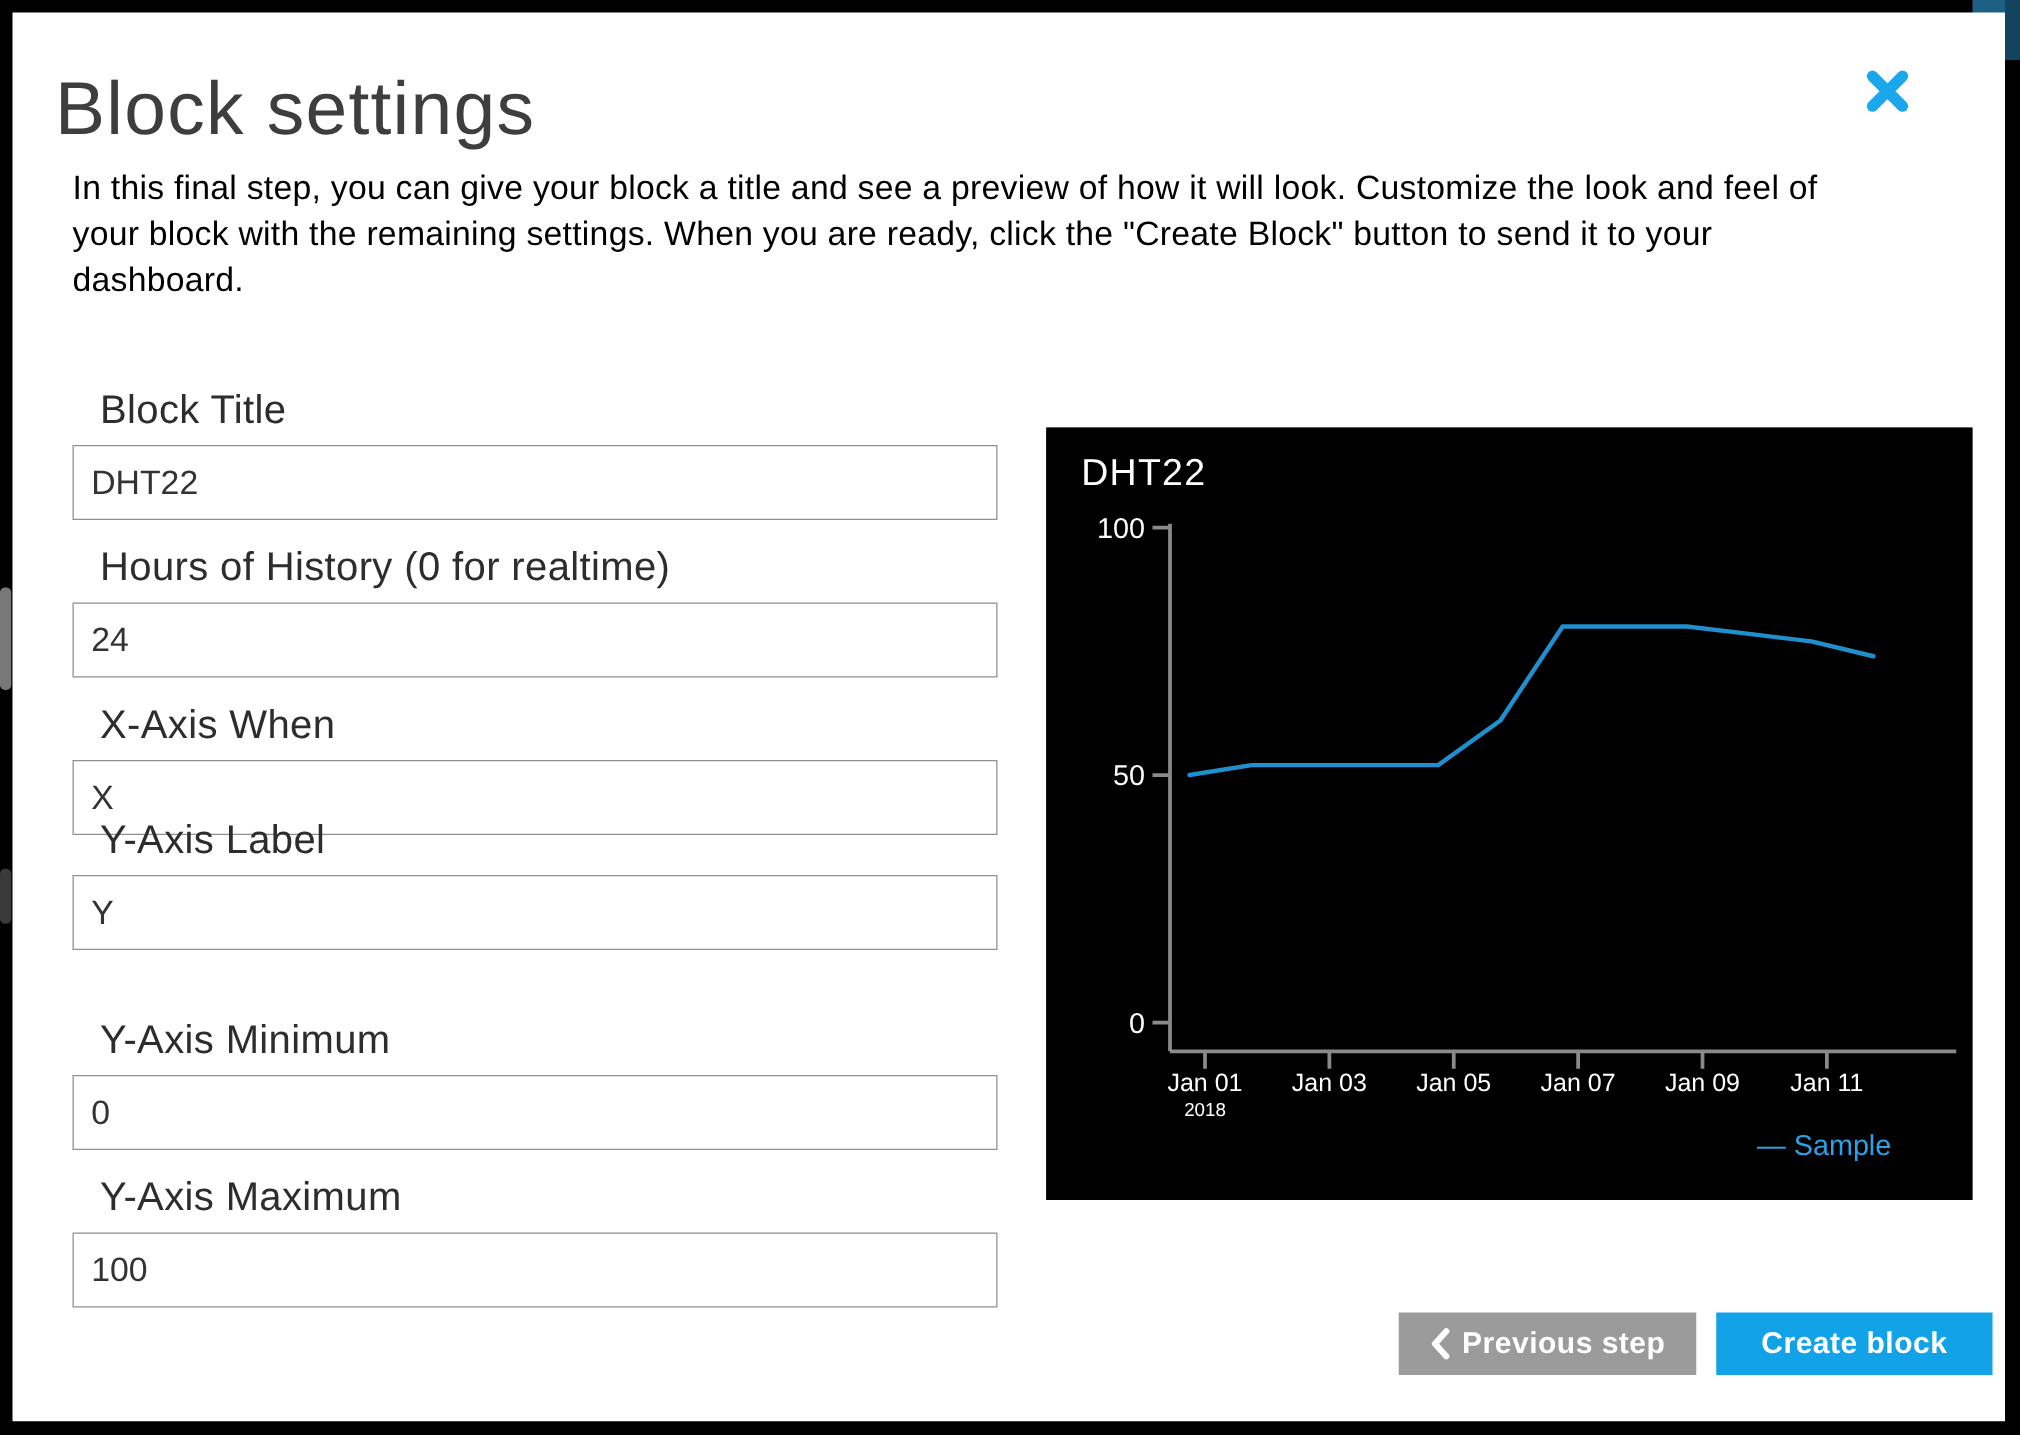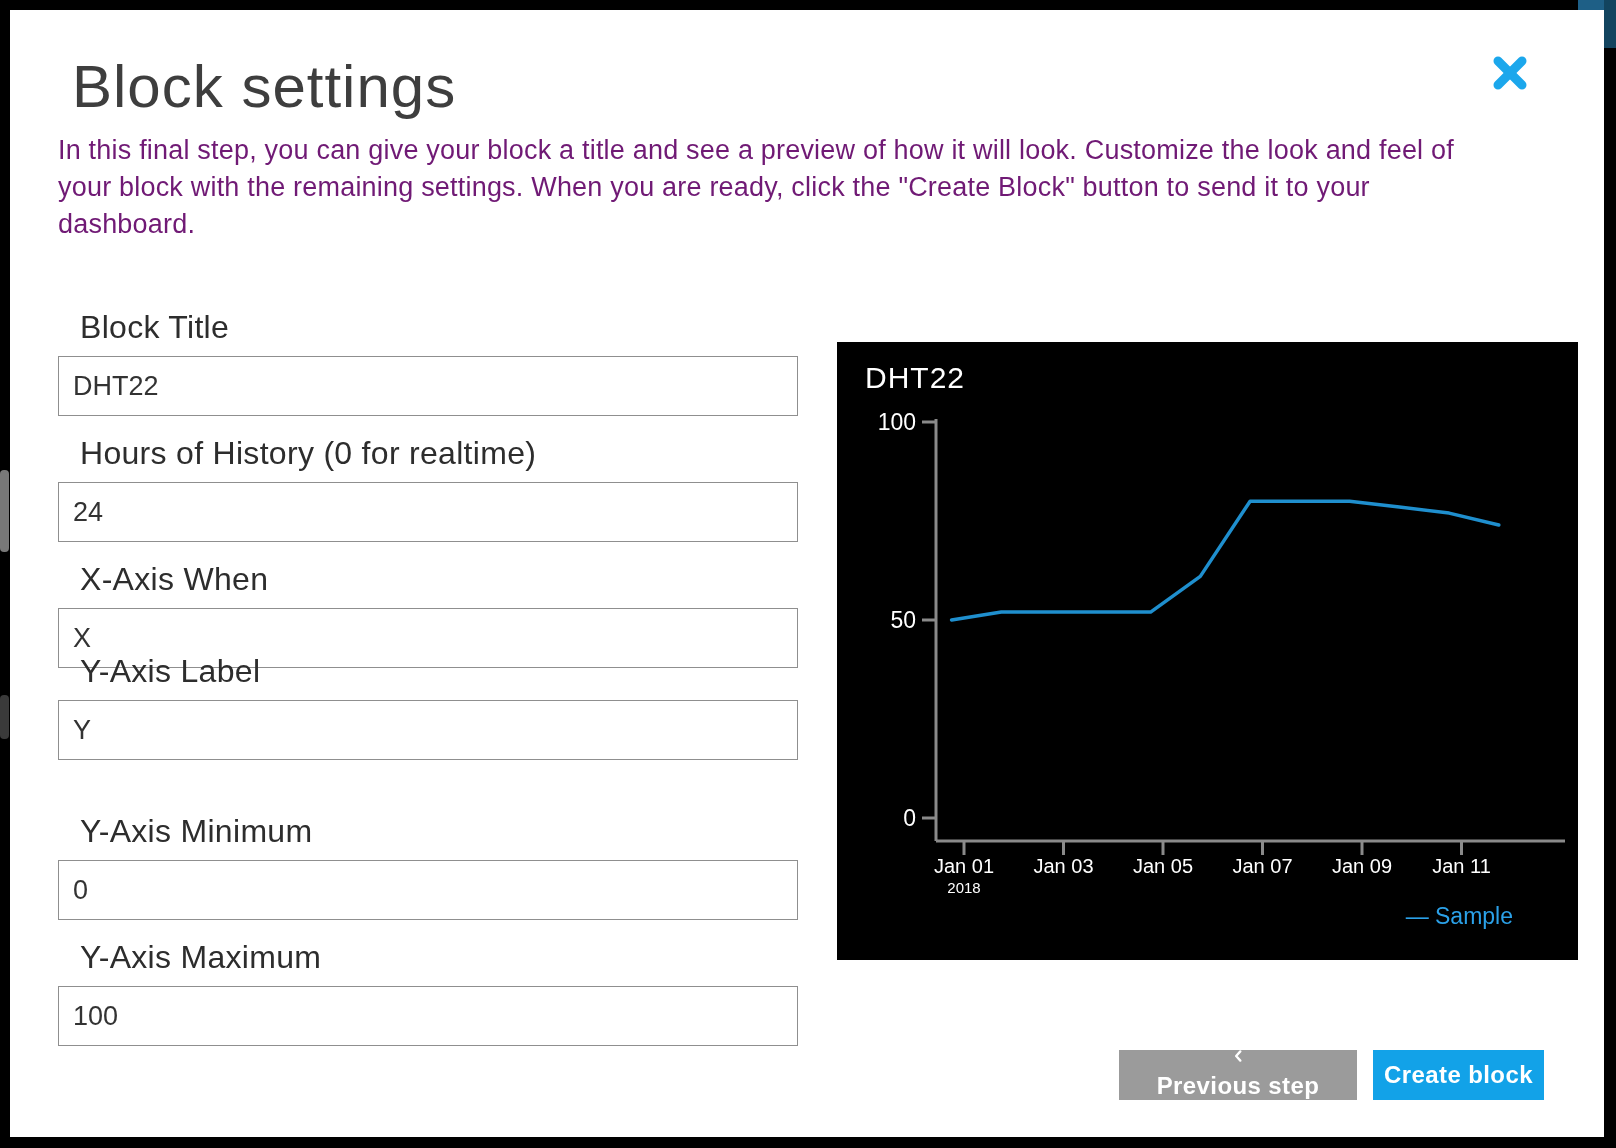--- a/index.html
+++ b/index.html
@@ -7,37 +7,37 @@
   body { font-family:"Liberation Sans", sans-serif; background:#000; position:relative; overflow:hidden; }
   .app { position:absolute; inset:0; width:1616px; height:1148px; background:#000; }
 
   .bg-patch1 { position:absolute; left:1578px; top:0; width:38px; height:15px; background:#1e5f86; }
   .bg-patch2 { position:absolute; left:1604px; top:0; width:12px; height:48px; background:#12445f; }
   .bg-frag1 { position:absolute; left:0; top:470px; width:9px; height:82px; background:#787878; border-radius:4px; }
   .bg-frag2 { position:absolute; left:0; top:695px; width:9px; height:44px; background:#3a3a3a; border-radius:4px; }
 
   .modal { position:absolute; left:10px; top:10px; width:1594px; height:1127px; background:#fff; }
 
-  .modal-title { position:absolute; left:62px; top:42px; font-size:60px; font-weight:400; color:#3e3e3e; letter-spacing:1px; }
+  .modal-title { position:absolute; left:34px; top:42px; font-size:60px; font-weight:400; color:#3e3e3e; letter-spacing:1px; }
   .close-btn { position:absolute; left:1480px; top:44px; width:40px; height:40px; cursor:pointer; border:none; background:transparent; }
 
-  .modal-desc { position:absolute; left:48px; top:122px; width:1452px; font-size:27px; line-height:37px; color:#701a75; letter-spacing:0.2px; }
+  .modal-desc { position:absolute; left:48px; top:122px; width:1452px; font-size:27px; line-height:37px; color:#000000; letter-spacing:0.2px; }
 
   .field { position:absolute; left:48px; width:740px; }
   .field label { display:block; font-size:32px; color:#2d2d2d; line-height:34px; letter-spacing:0.3px;margin-left:22px; }
   .field input { display:block; margin-top:12px; width:740px; height:60px; border:1px solid #8f8f8f; font-family:"Liberation Sans", sans-serif; font-size:27px; color:#333; padding:0 14px; background:#fff; outline:none; }
   .f0 { top:300px; } .f1 { top:426px; } .f2 { top:552px; } .f3 { top:644px; } .f4 { top:804px; } .f5 { top:930px; }
 
   .preview-heading { position:absolute; left:827px; top:296px; font-size:32px; color:#2d2d2d; letter-spacing:0.3px; }
   .chart-box { position:absolute; left:827px; top:332px; width:741px; height:618px; background:#000; }
   .chart-box svg { display:block; width:741px; height:618px; font-family:"Liberation Sans", sans-serif; }
 
-  .btn { position:absolute; top:1040px; height:50px; border:none; display:flex; align-items:center; justify-content:center; gap:10px; color:#fff; font-family:"Liberation Sans", sans-serif; font-size:24px; font-weight:700; letter-spacing:0.4px; cursor:pointer;flex-direction:column; }
+  .btn { position:absolute; top:1040px; height:50px; border:none; display:flex; align-items:center; justify-content:center; gap:10px; color:#fff; font-family:"Liberation Sans", sans-serif; font-size:24px; font-weight:700; letter-spacing:0.4px; cursor:pointer; }
   .btn-prev { left:1109px; width:238px; background:#9b9b9b; }
-  .btn-create { left:1363px; width:171px; background:#12a2e8; }
+  .btn-create { left:1363px; width:221px; background:#12a2e8; }
 </style>
 </head>
 <body>
 
 <div class="app">
   <div class="bg-patch1"></div>
   <div class="bg-patch2"></div>
   <div class="bg-frag1"></div>
   <div class="bg-frag2"></div>
 

